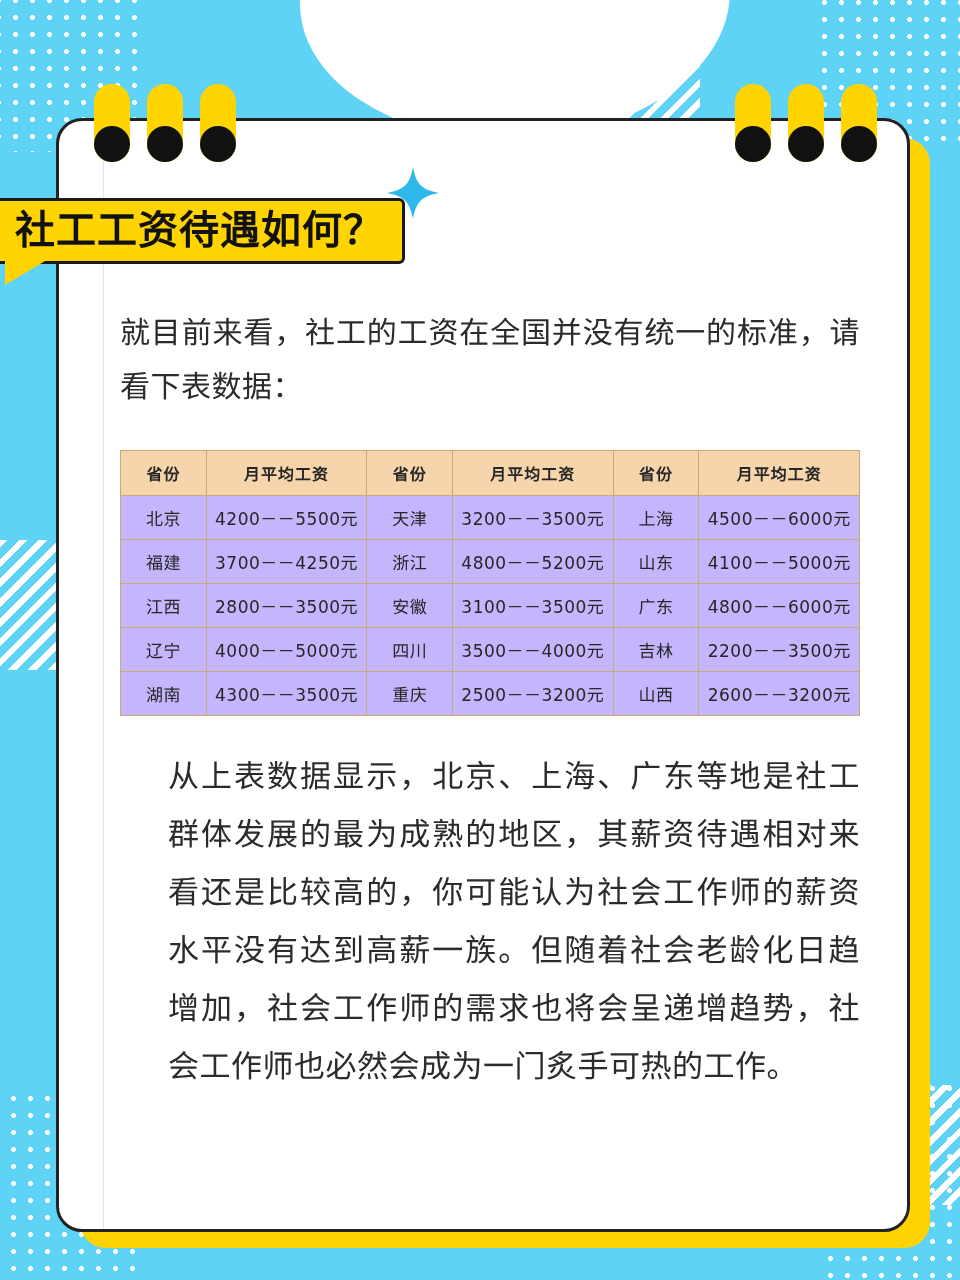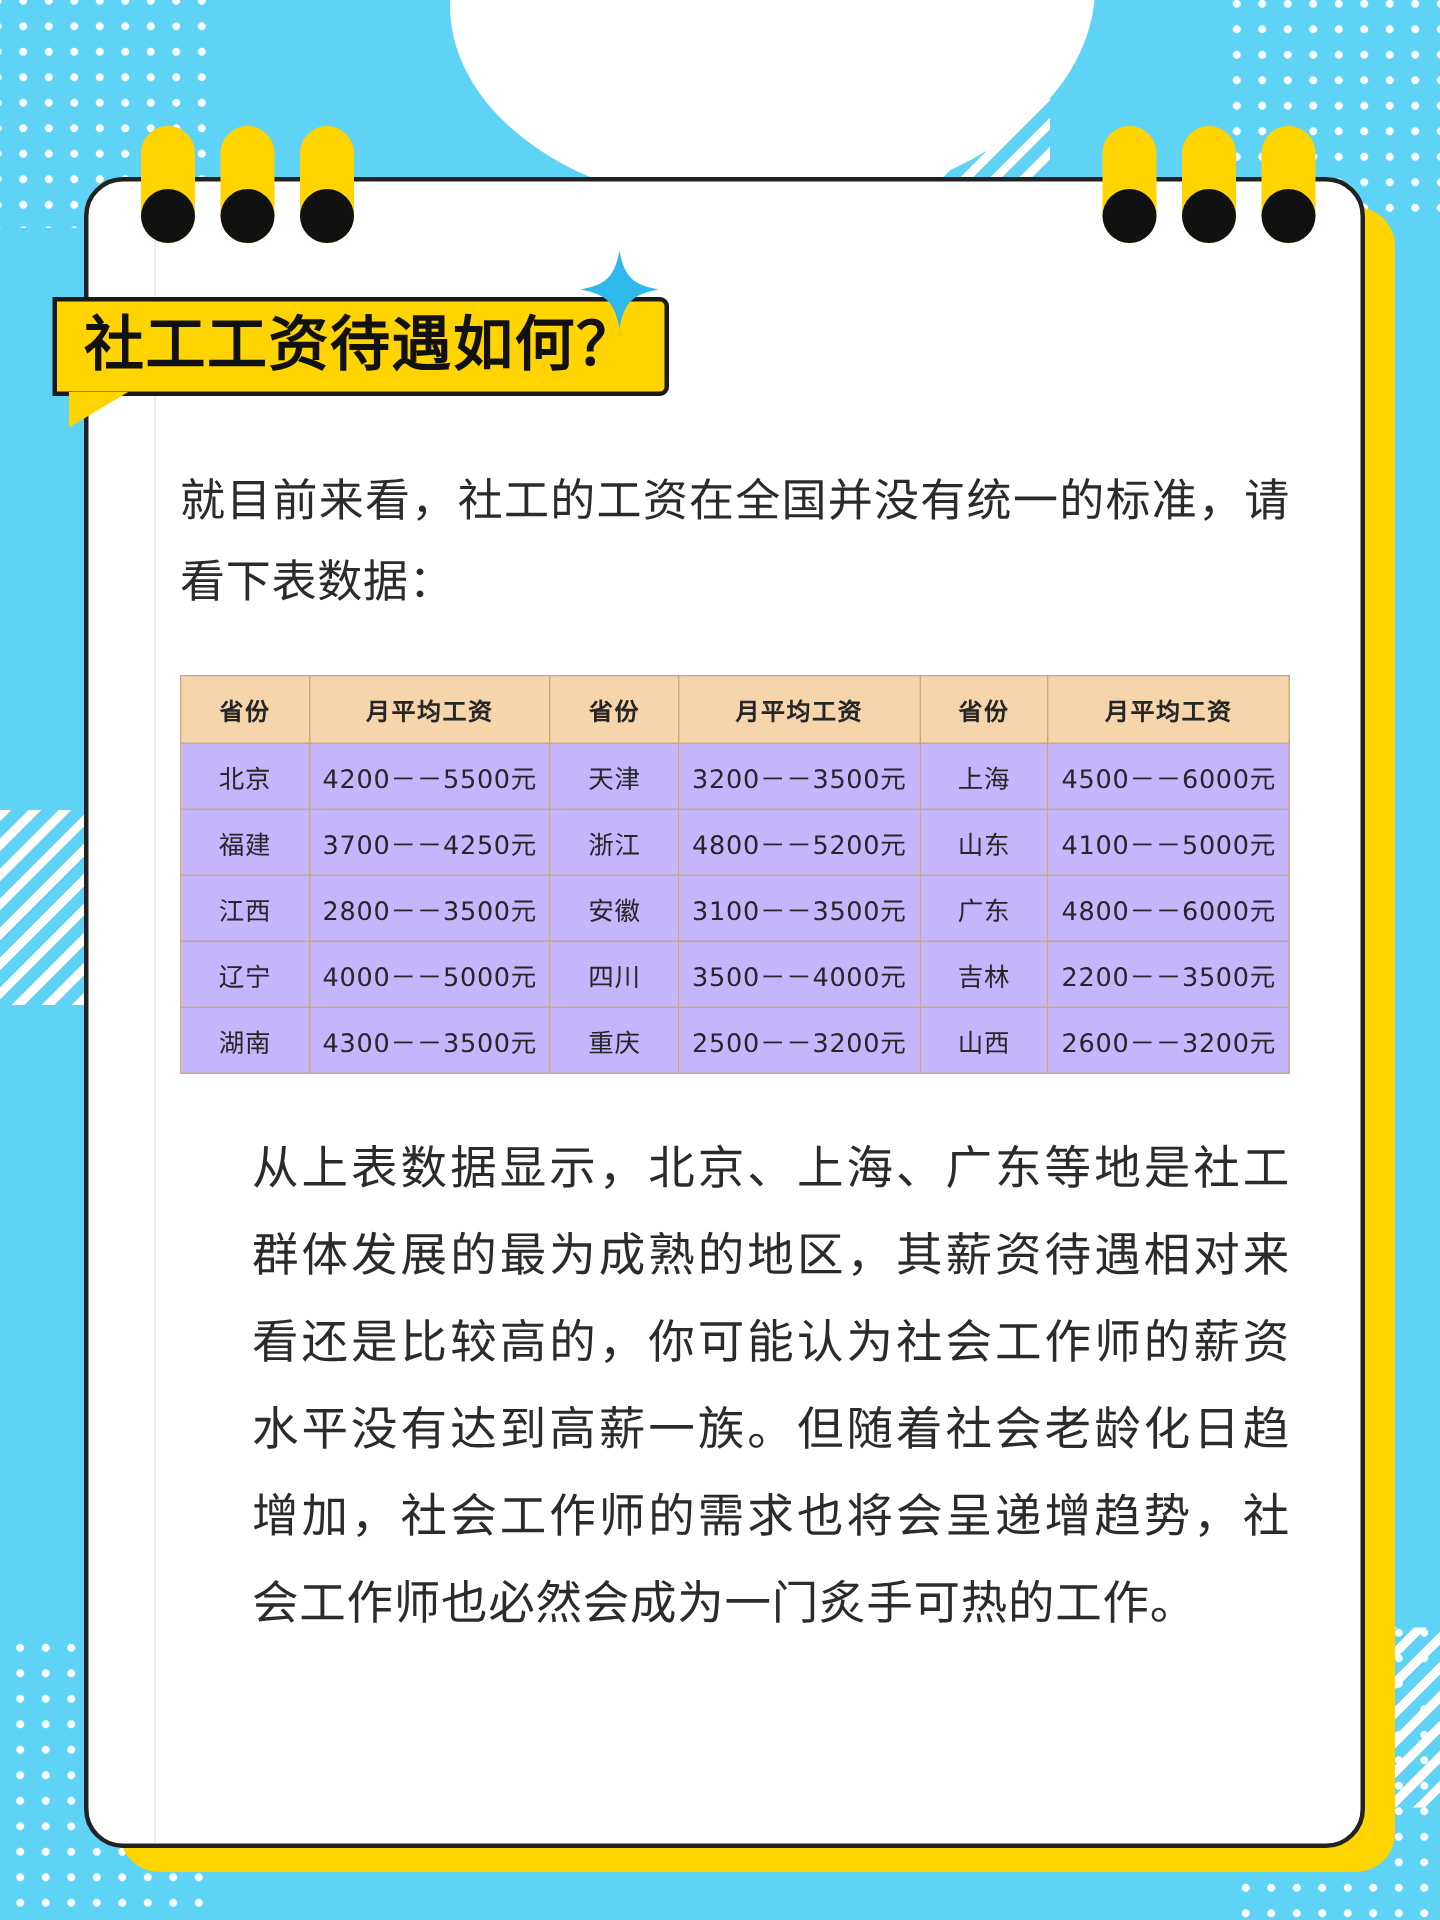--- a/index.html
+++ b/index.html
@@ -142,21 +142,20 @@
     width: 36px; height: 36px;
     border-radius: 50%;
     background: #111111;
   }
 
   
   .title-wrap {
     position: absolute;
     left: 0; top: 198px;
     z-index: 7;
-    padding-left: 41px;
   }
   .title-banner {
     display: inline-block;
     background: #ffd400;
     border: 3px solid #1a1a1a;
     border-radius: 0 6px 6px 0;
     padding: 6px 18px 8px 18px;
     margin-left: -6px;
     position: relative;
   }
@@ -192,21 +191,21 @@
     position: absolute;
     left: 56px;
     top: 118px;
     width: 848px;
     height: 1108px;
     box-sizing: border-box;
     padding: 180px 44px 0 64px;
   }
   p.para {
     margin: 0 0 0 0;
-    font-family: Liberation Serif, serif;
+    font-family: Liberation Mono, monospace;
     font-size: 30px;
     line-height: 54px;
     color: #2b2b2b;
     letter-spacing: 0.5px;
     text-align: justify;
   }
   p.intro { margin-top: 10px; }
   p.outro { margin-top: 34px; font-size: 31px; line-height: 58px; margin-left: 48px; }
 
   

